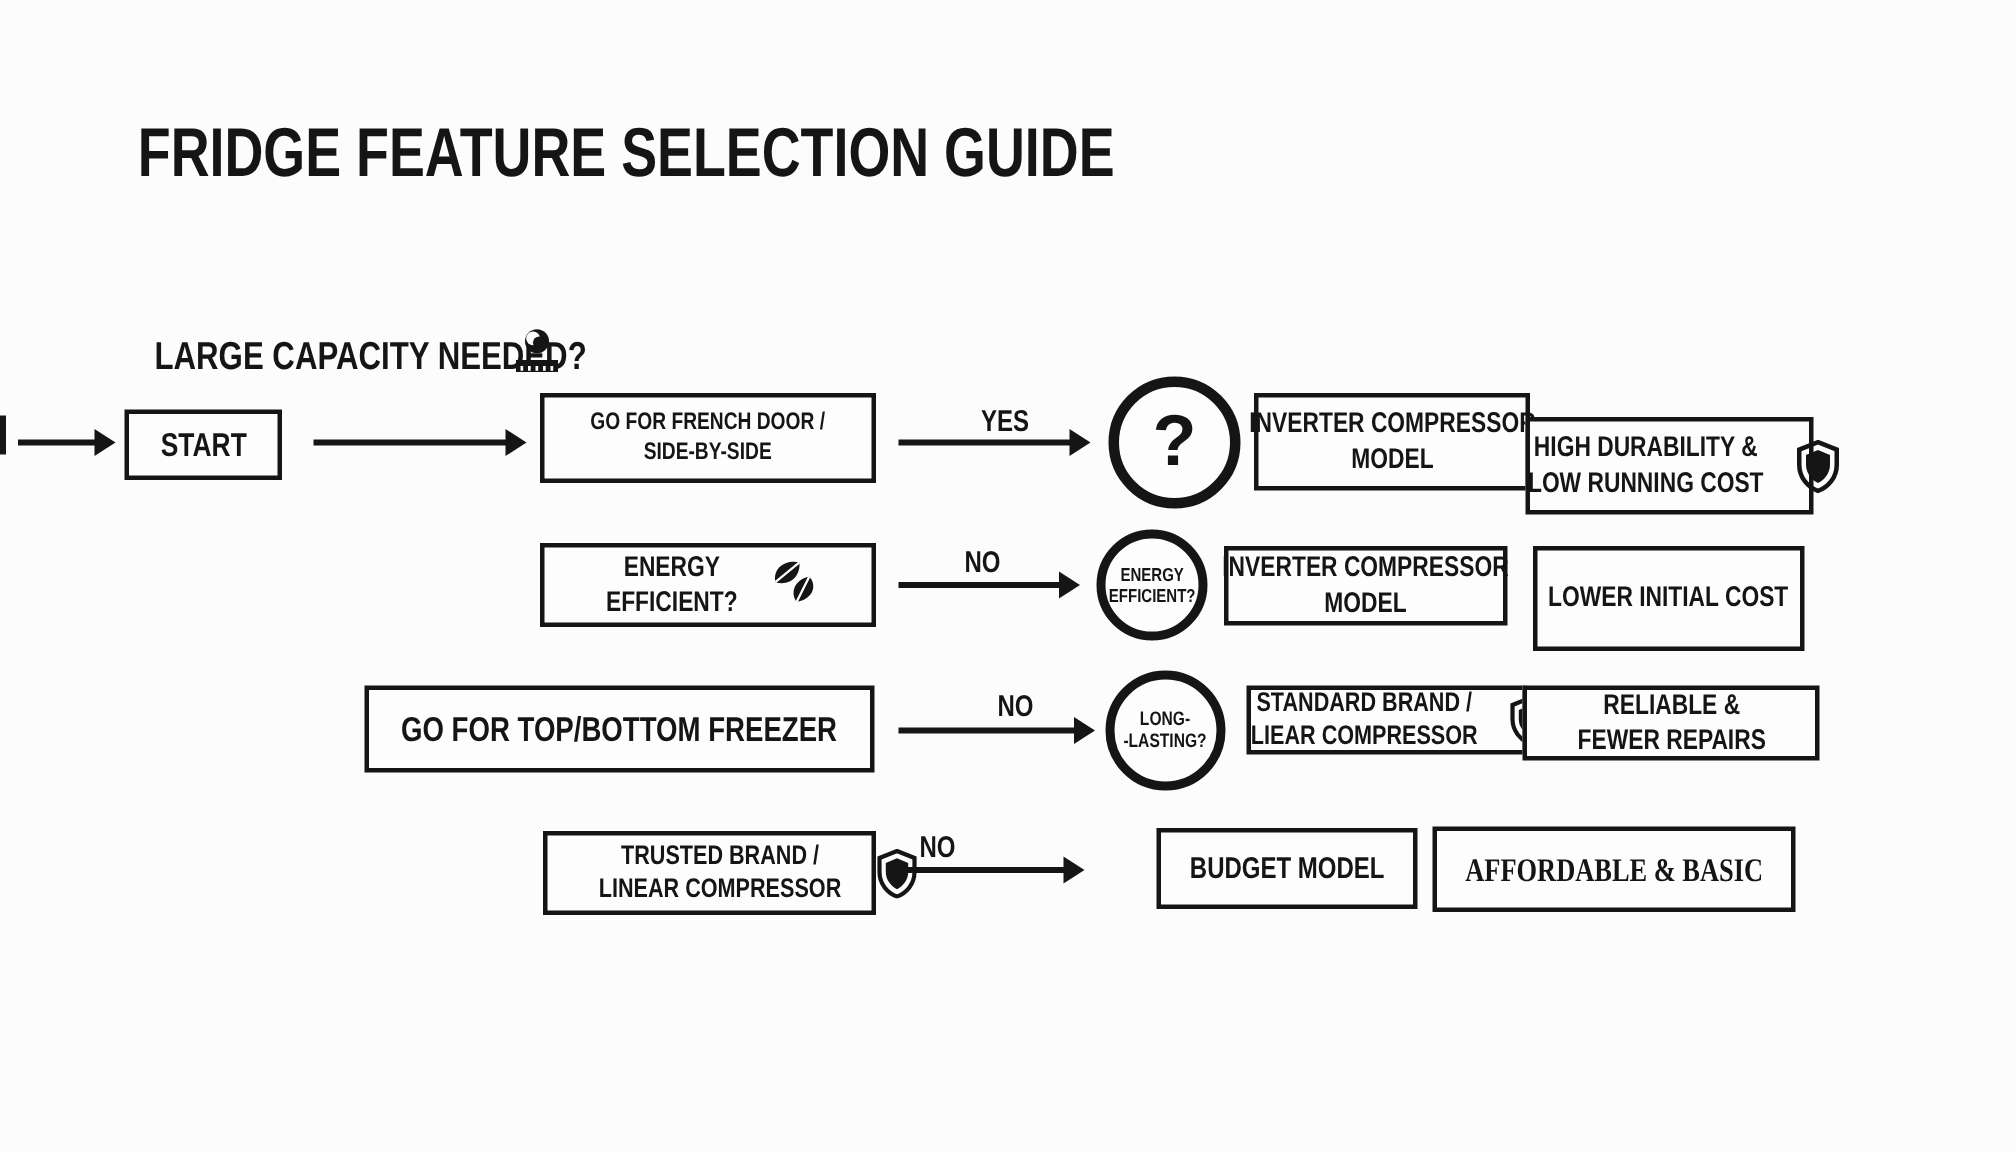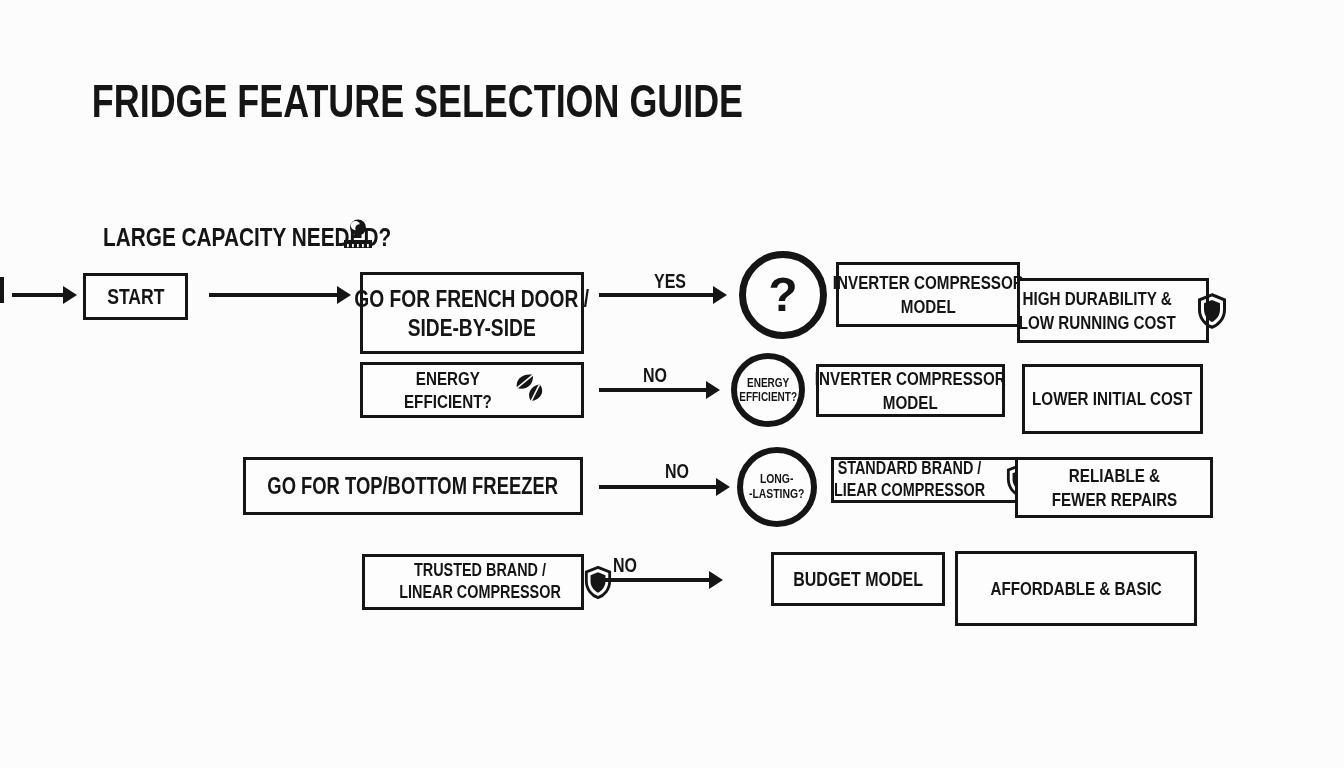--- a/index.html
+++ b/index.html
@@ -61,21 +61,21 @@
   </svg>
 
   <div class="edge-mark" style="left:0;top:277px;width:4px;height:26px;"></div>
 
   <div class="arrow" style="left:12px;top:293px;width:52px;"></div>
   <div class="box" style="left:83px;top:273px;width:105px;height:47px;font-size:22px;">
     <span class="cond">START</span>
   </div>
   <div class="arrow" style="left:209px;top:293px;width:129px;"></div>
 
-  <div class="box" style="left:360px;top:272px;width:224px;height:82px;font-size:24px;">
+  <div class="box" style="left:360px;top:262px;width:224px;height:60px;font-size:16px;">
     <div class="cond lines">
       <div>GO FOR FRENCH DOOR /</div>
       <div>SIDE-BY-SIDE</div>
     </div>
   </div>
 
   <div class="edge-label" style="left:640px;top:270px;width:60px;text-align:center;"><span class="cond">YES</span></div>
   <div class="arrow" style="left:599px;top:293px;width:115px;"></div>
 
   <div class="circle big" style="left:739px;top:251px;width:88px;height:88px;">
@@ -149,21 +149,21 @@
   <div class="box" style="left:831px;top:457px;width:187px;height:46px;font-size:18px;">
     <div class="cond lines" style="margin-right:2px;">
       <div>STANDARD BRAND /</div>
       <div>LIEAR COMPRESSOR</div>
     </div>
     <svg class="icon" width="28" height="33" viewBox="0 0 24 28">
       <path d="M12 1 L22 5 V13 C22 20 17.2 25.2 12 27 C6.8 25.2 2 20 2 13 V5 Z" fill="none" stroke="#151515" stroke-width="2.4"></path>
       <path d="M12 5.2 L18.4 7.8 V13 C18.4 17.6 15.3 21.2 12 22.8 C8.7 21.2 5.6 17.6 5.6 13 V7.8 Z" fill="#151515"></path>
     </svg>
   </div>
-  <div class="box" style="left:1015px;top:457px;width:198px;height:61px;font-size:19px;">
+  <div class="box" style="left:1015px;top:457px;width:198px;height:50px;font-size:19px;">
     <div class="cond lines">
       <div>RELIABLE &amp;</div>
       <div>FEWER REPAIRS</div>
     </div>
   </div>
 
   <div class="box" style="left:362px;top:554px;width:222px;height:56px;font-size:18px;padding-left:45px;">
     <div class="cond lines" style="margin-right:2px;">
       <div>TRUSTED BRAND /</div>
       <div>LINEAR COMPRESSOR</div>
@@ -173,17 +173,17 @@
       <path d="M12 5.2 L18.4 7.8 V13 C18.4 17.6 15.3 21.2 12 22.8 C8.7 21.2 5.6 17.6 5.6 13 V7.8 Z" fill="#151515"></path>
     </svg>
   </div>
 
   <div class="edge-label" style="left:600px;top:554px;width:50px;text-align:center;"><span class="cond">NO</span></div>
   <div class="arrow" style="left:599px;top:578px;width:111px;"></div>
 
   <div class="box" style="left:735px;top:552px;width:174px;height:54px;font-size:20px;margin-left:36px;">
     <span class="cond">BUDGET MODEL</span>
   </div>
-  <div class="box" style="left:955px;top:551px;width:242px;height:75px;font-size:19px;">
+  <div class="box" style="left:955px;top:551px;width:242px;height:57px;font-size:22px;font-family:Liberation Serif, serif;">
     <span class="cond">AFFORDABLE &amp; BASIC</span>
   </div>
 
 </div>
 
 </body></html>

